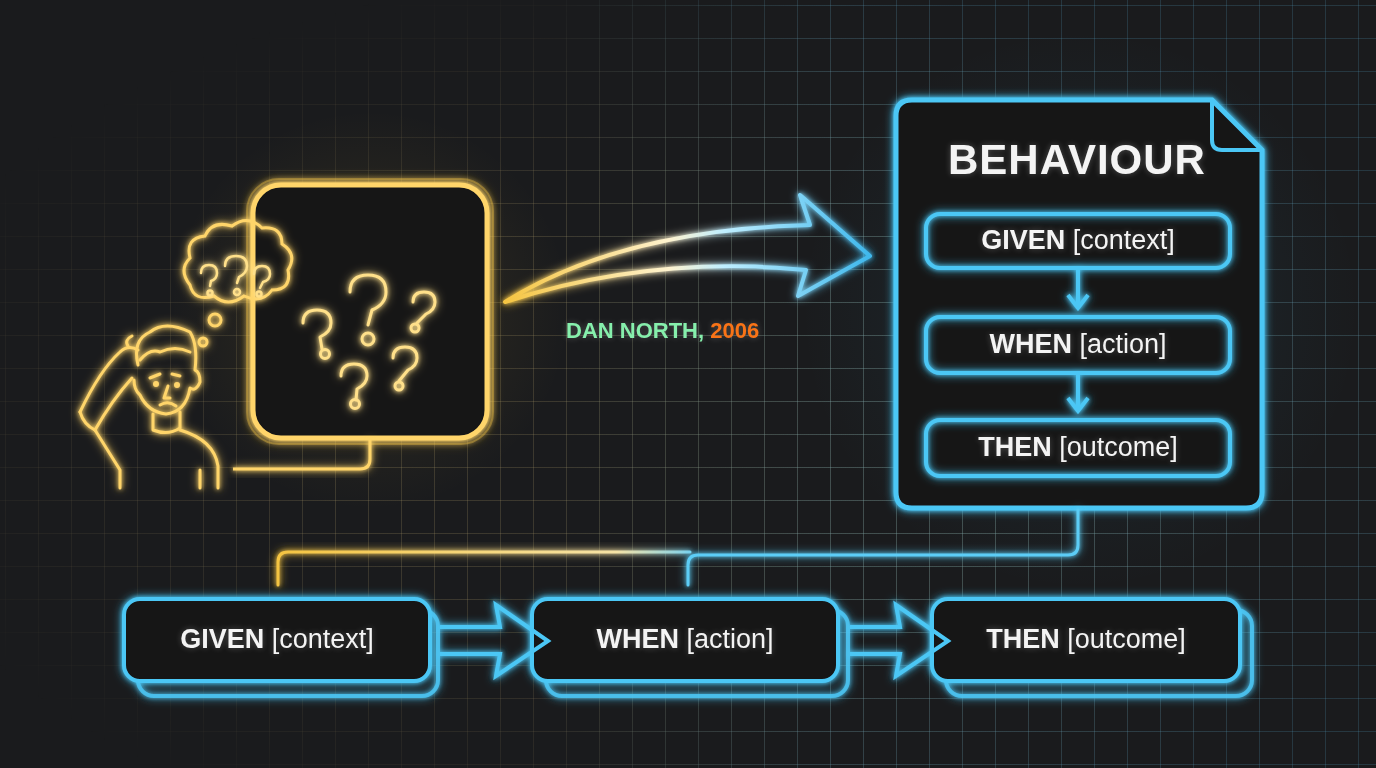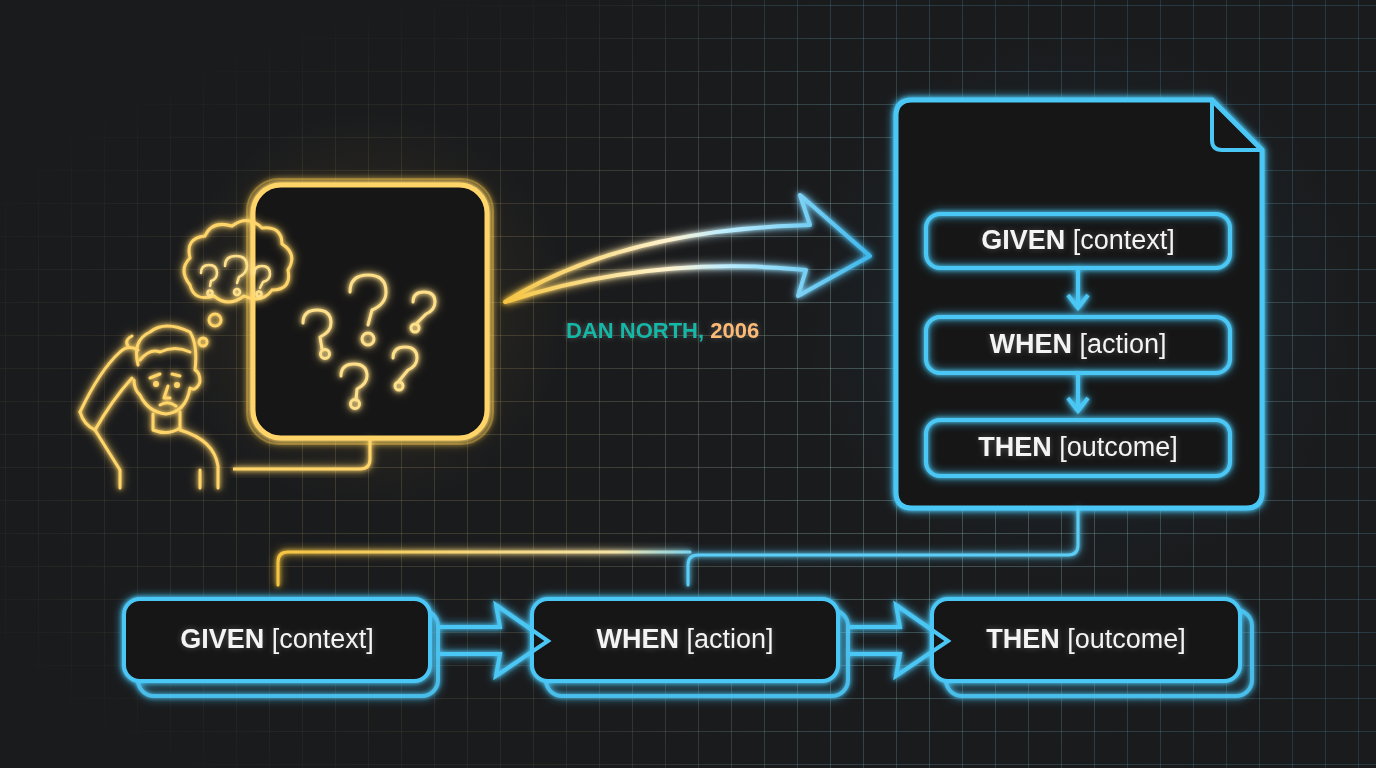--- a/index.html
+++ b/index.html
@@ -34,22 +34,22 @@
   svg.art { position: absolute; left: 0; top: 0; }
   .label {
     position: absolute; color: #f4f4f4; white-space: nowrap;
     text-shadow: 0 0 6px rgba(255,255,255,0.25);
   }
   .test-title { left: 318px; top: 212px; font-size: 40px; font-weight: 700; letter-spacing: 1px; }
   .beh-title { left: 948px; top: 136px; font-size: 42px; font-weight: 700; letter-spacing: 1px; }
   .credit {
     left: 566px; top: 318px; font-size: 22px; font-weight: 700;
   }
-  .credit .c1 { color: #14b8a6; }
-  .credit .c2 { color: #fdba74; margin-top: 44px; }
+  .credit .c1 { color: #86efac; }
+  .credit .c2 { color: #f97316; margin-top: 44px; }
   .step { font-size: 27px; text-align: center; }
   .step b { font-weight: 700; margin-top: 10px; }
   .step span.ph { font-weight: 400; }
 </style>
 </head>
 <body>
 
 <div class="stage">
   <div class="grid"></div>
   <div class="grid-blue"></div>
@@ -200,20 +200,21 @@
       <path d="M440 627 L500 627 L496 605 L548 641 L496 676 L500 654 L440 654"></path>
       <path d="M850 627 L900 627 L896 605 L948 641 L896 676 L900 654 L850 654"></path>
     </g>
   </svg>
 
 
   <div class="label credit">
     <span class="c1">DAN NORTH,</span><span class="c2"> 2006</span>
   </div>
 
+  <div class="label beh-title">BEHAVIOUR</div>
 
   <div class="label step" style="left:926px; top:225px; width:304px;">
     <b>GIVEN</b><span class="ph"> [context]</span>
   </div>
   <div class="label step" style="left:926px; top:329px; width:304px;">
     <b>WHEN</b><span class="ph"> [action]</span>
   </div>
   <div class="label step" style="left:926px; top:432px; width:304px;">
     <b>THEN</b><span class="ph"> [outcome]</span>
   </div>

